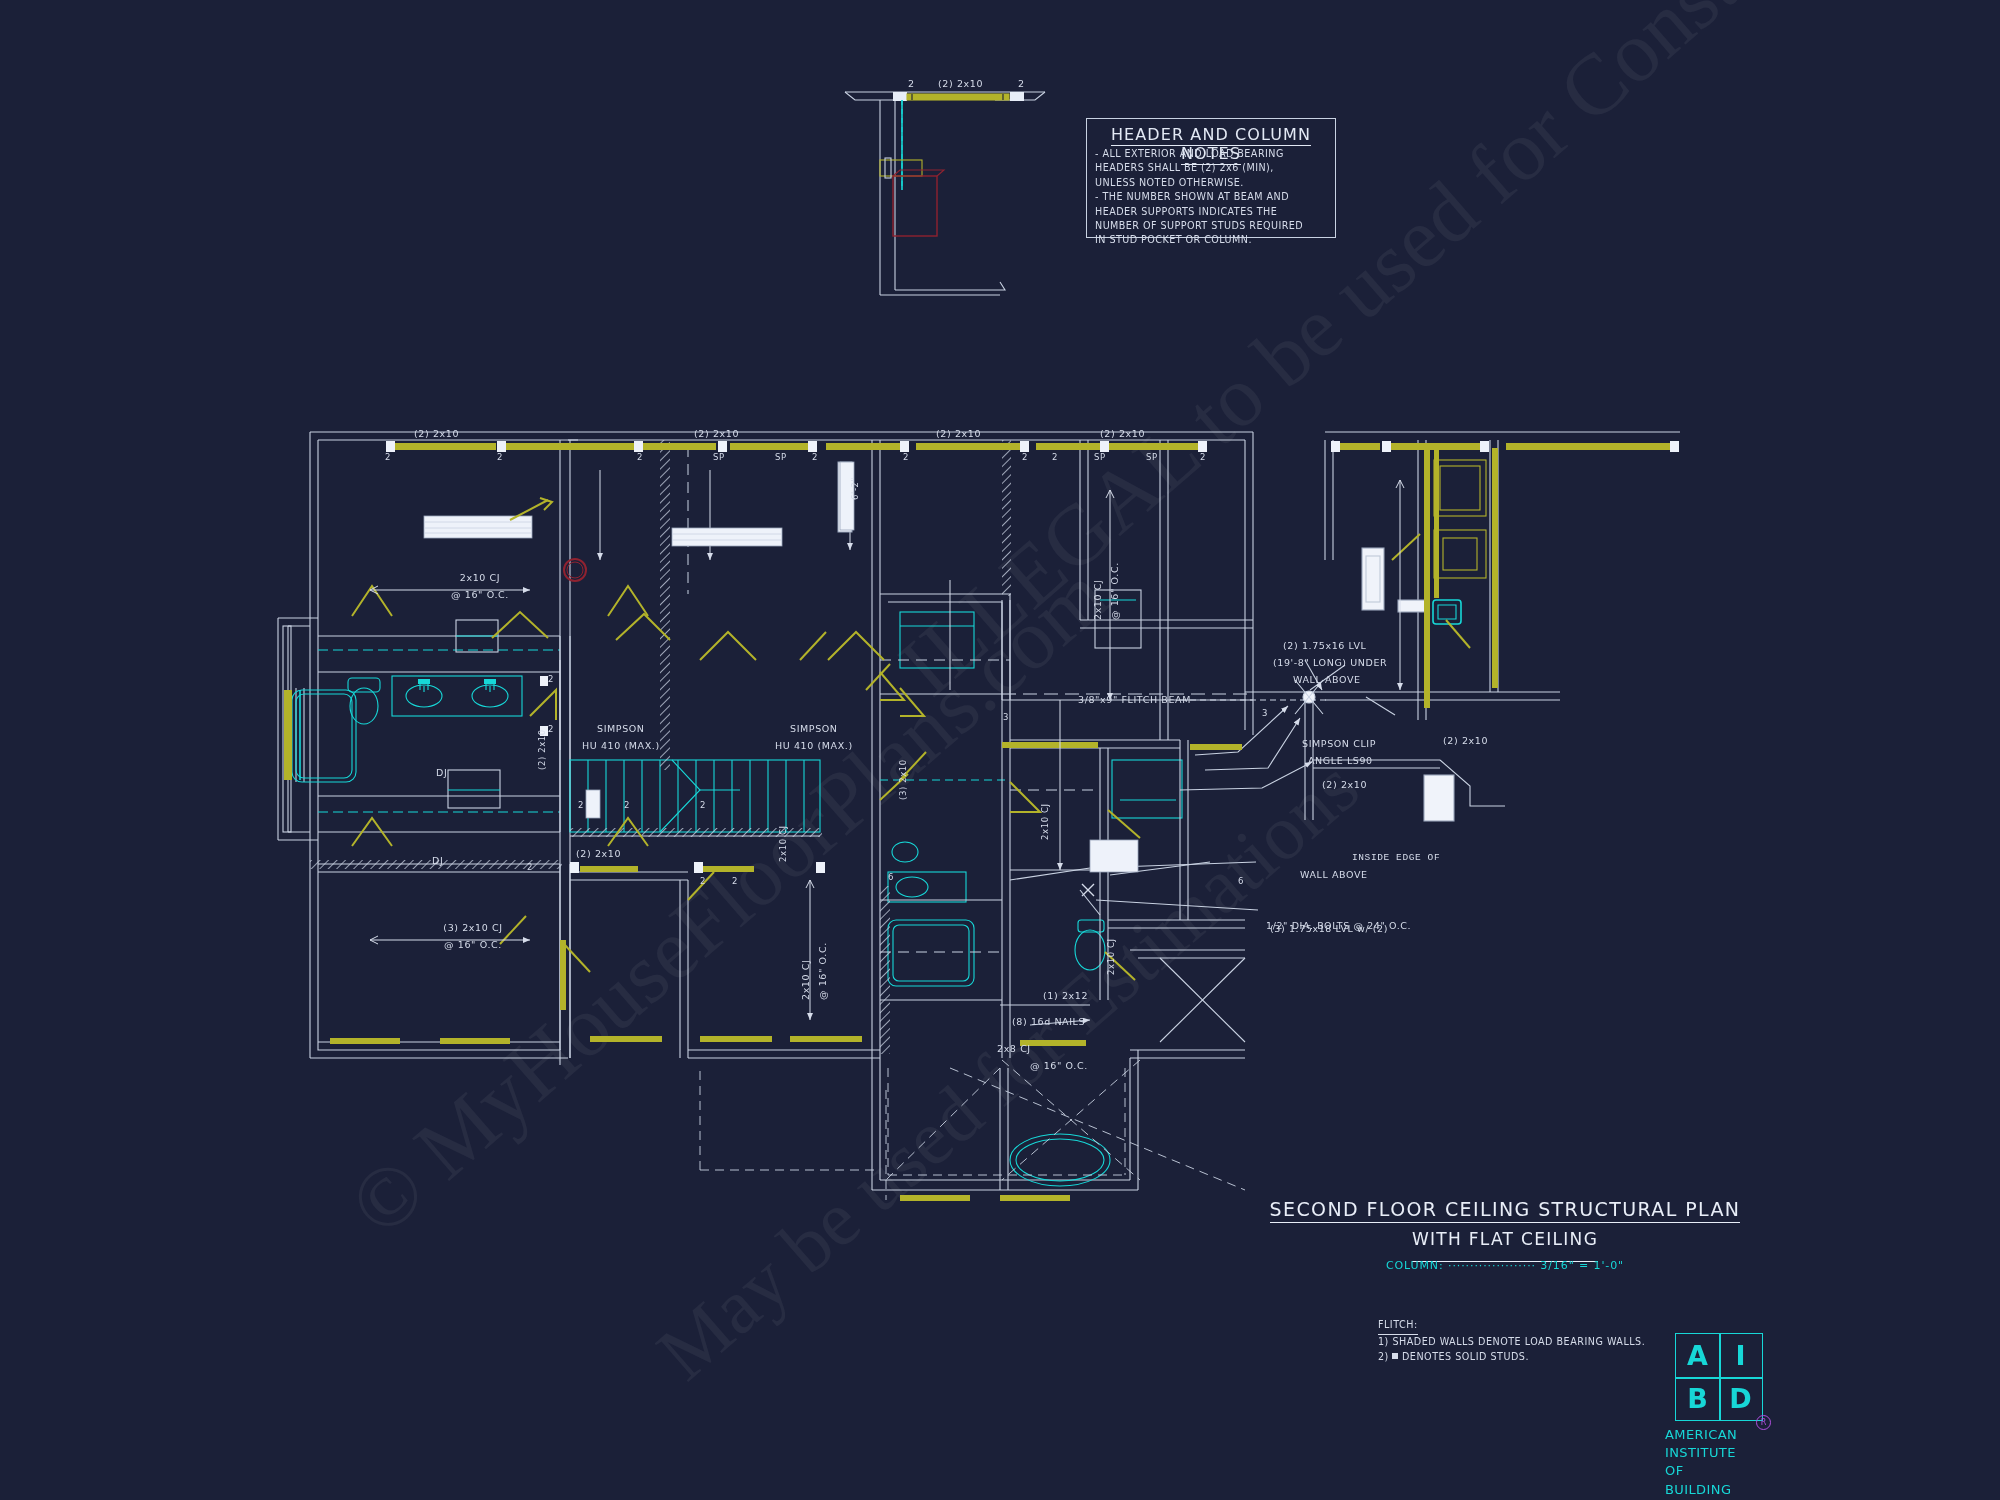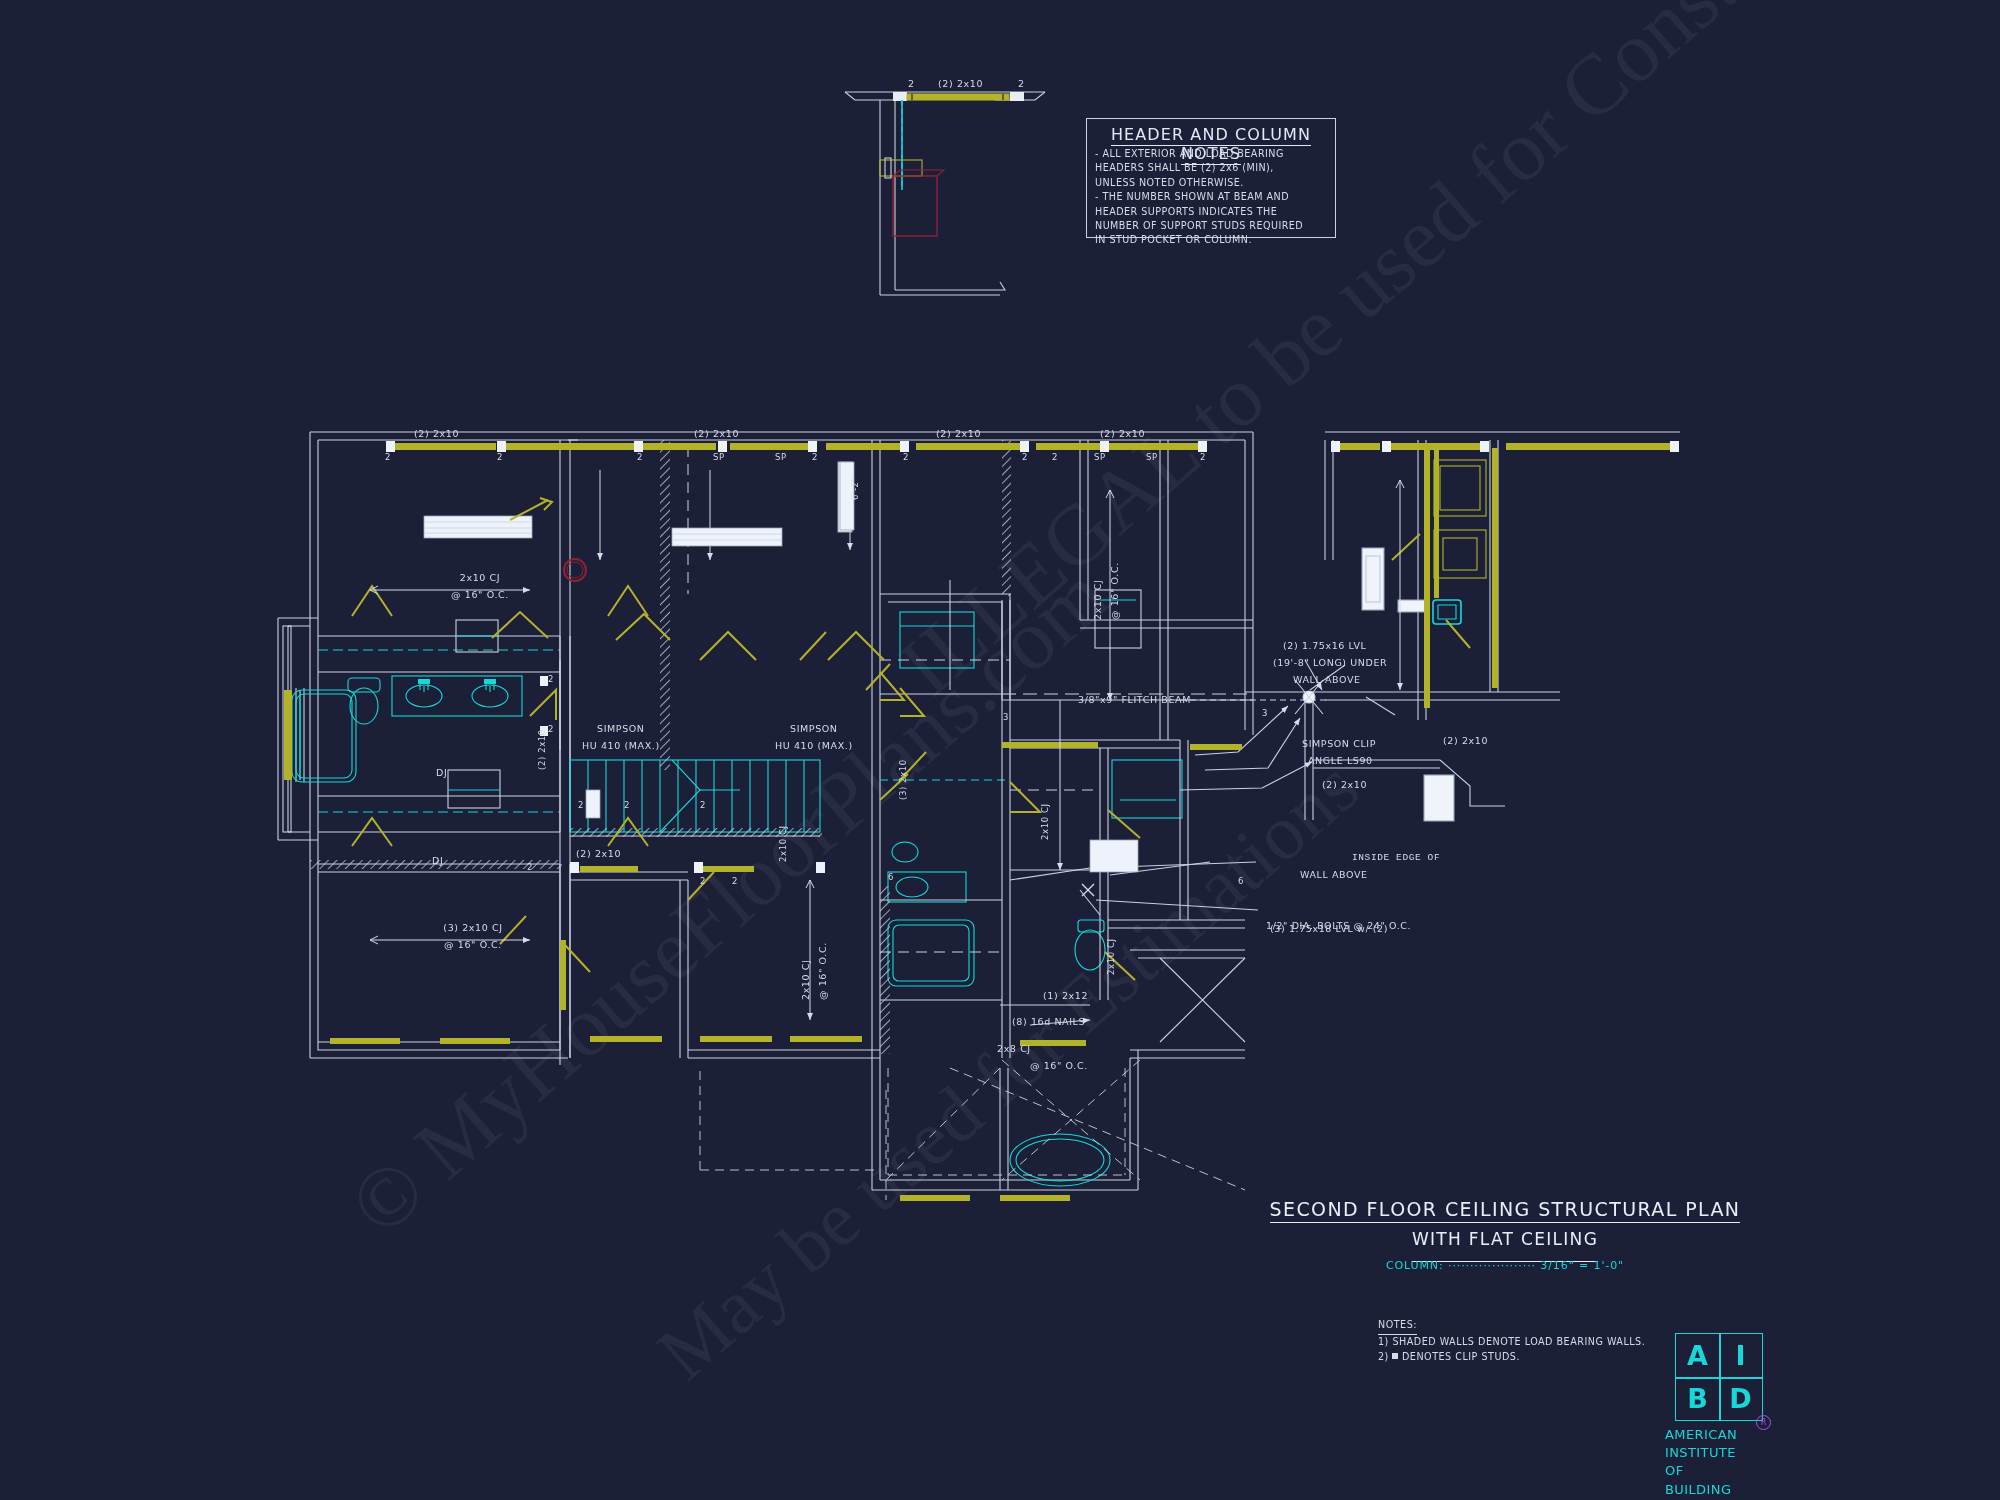--- a/index.html
+++ b/index.html
@@ -526,26 +526,26 @@
     <div class="l1"><span>SECOND FLOOR CEILING STRUCTURAL PLAN</span></div>
     <div class="l2"><span>WITH FLAT CEILING</span></div>
     <div class="l3">
       <span>COLUMN:</span>
       <span>····················</span>
       <span>3/16" = 1'-0"</span>
     </div>
   </div>
 
   <div id="plannotes">
-    <div><span class="hd">NOTES:</span></div>
+    <div><span class="hd">FLITCH:</span></div>
     <div>1) SHADED WALLS DENOTE LOAD BEARING WALLS.</div>
     <div>
       <span>2)</span>
       <span class="sq"></span>
-      <span>DENOTES CLIP STUDS.</span>
+      <span>DENOTES SOLID STUDS.</span>
     </div>
   </div>
 
   <div id="aibd">
     <div class="grid">
       <div class="vline"></div>
       <div class="hline"></div>
       <div class="cell c-a">A</div>
       <div class="cell c-i">I</div>
       <div class="cell c-b">B</div>

